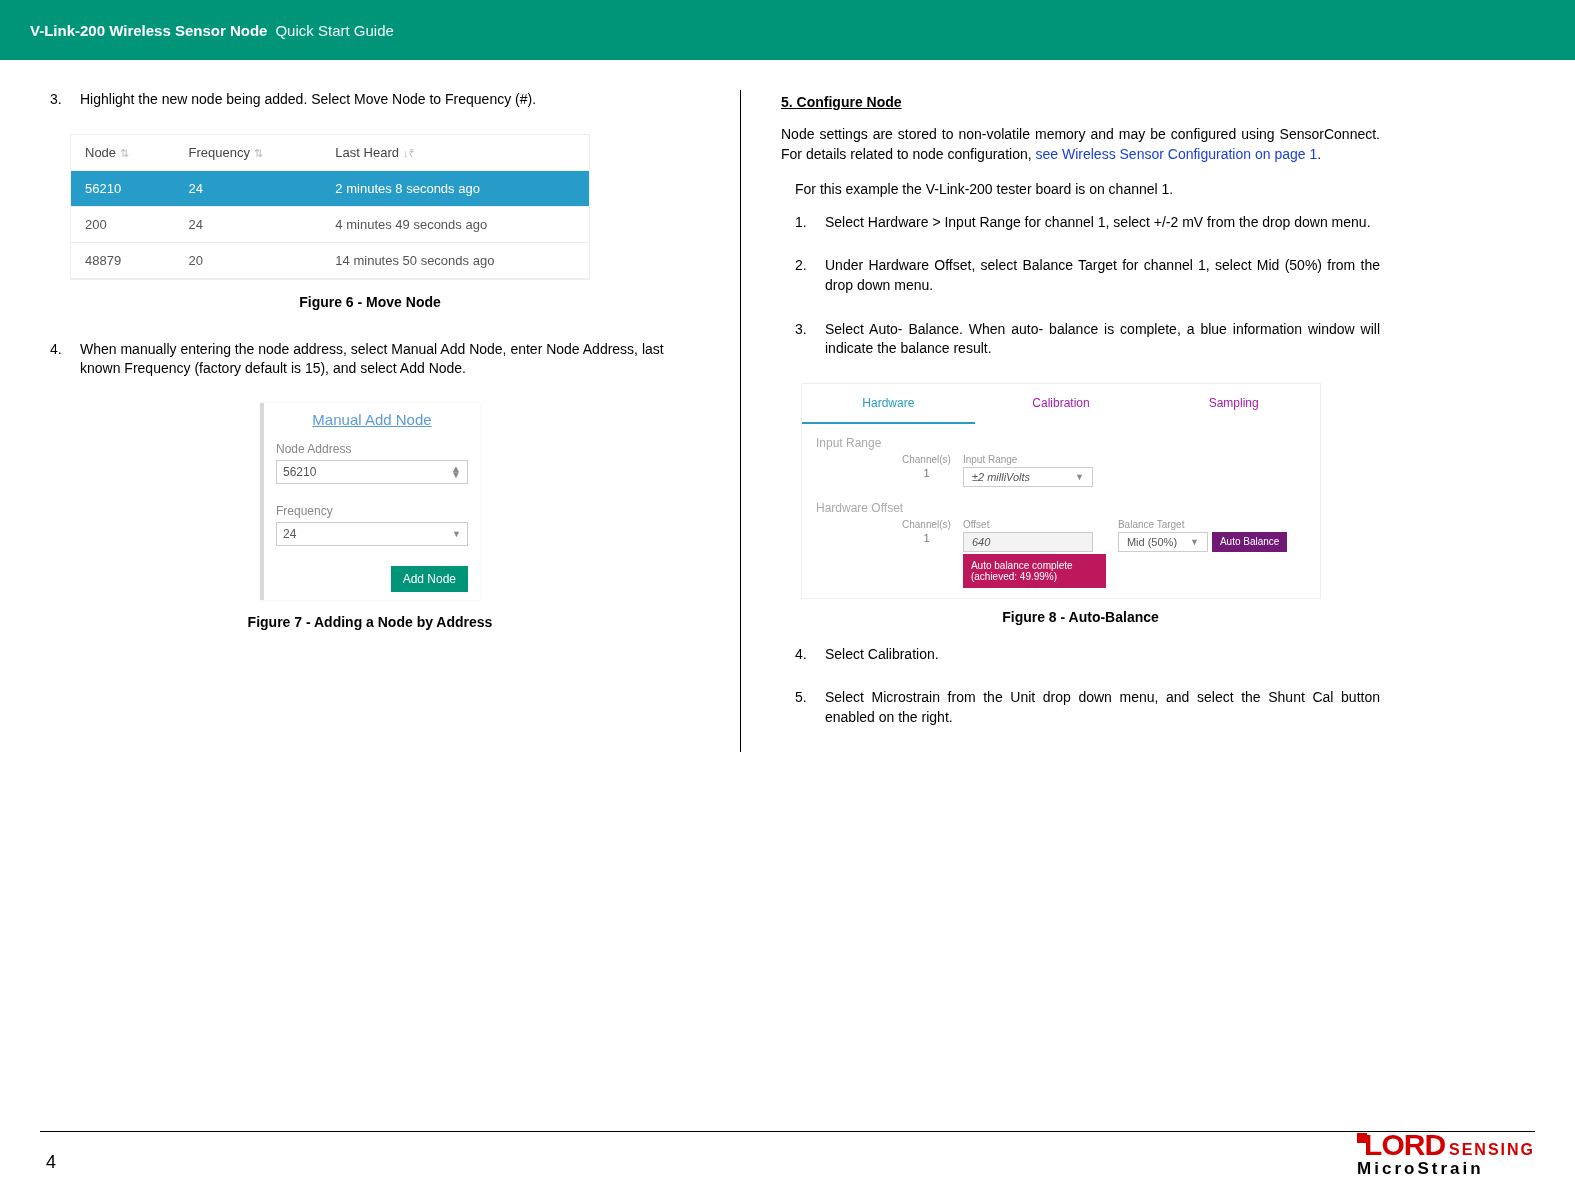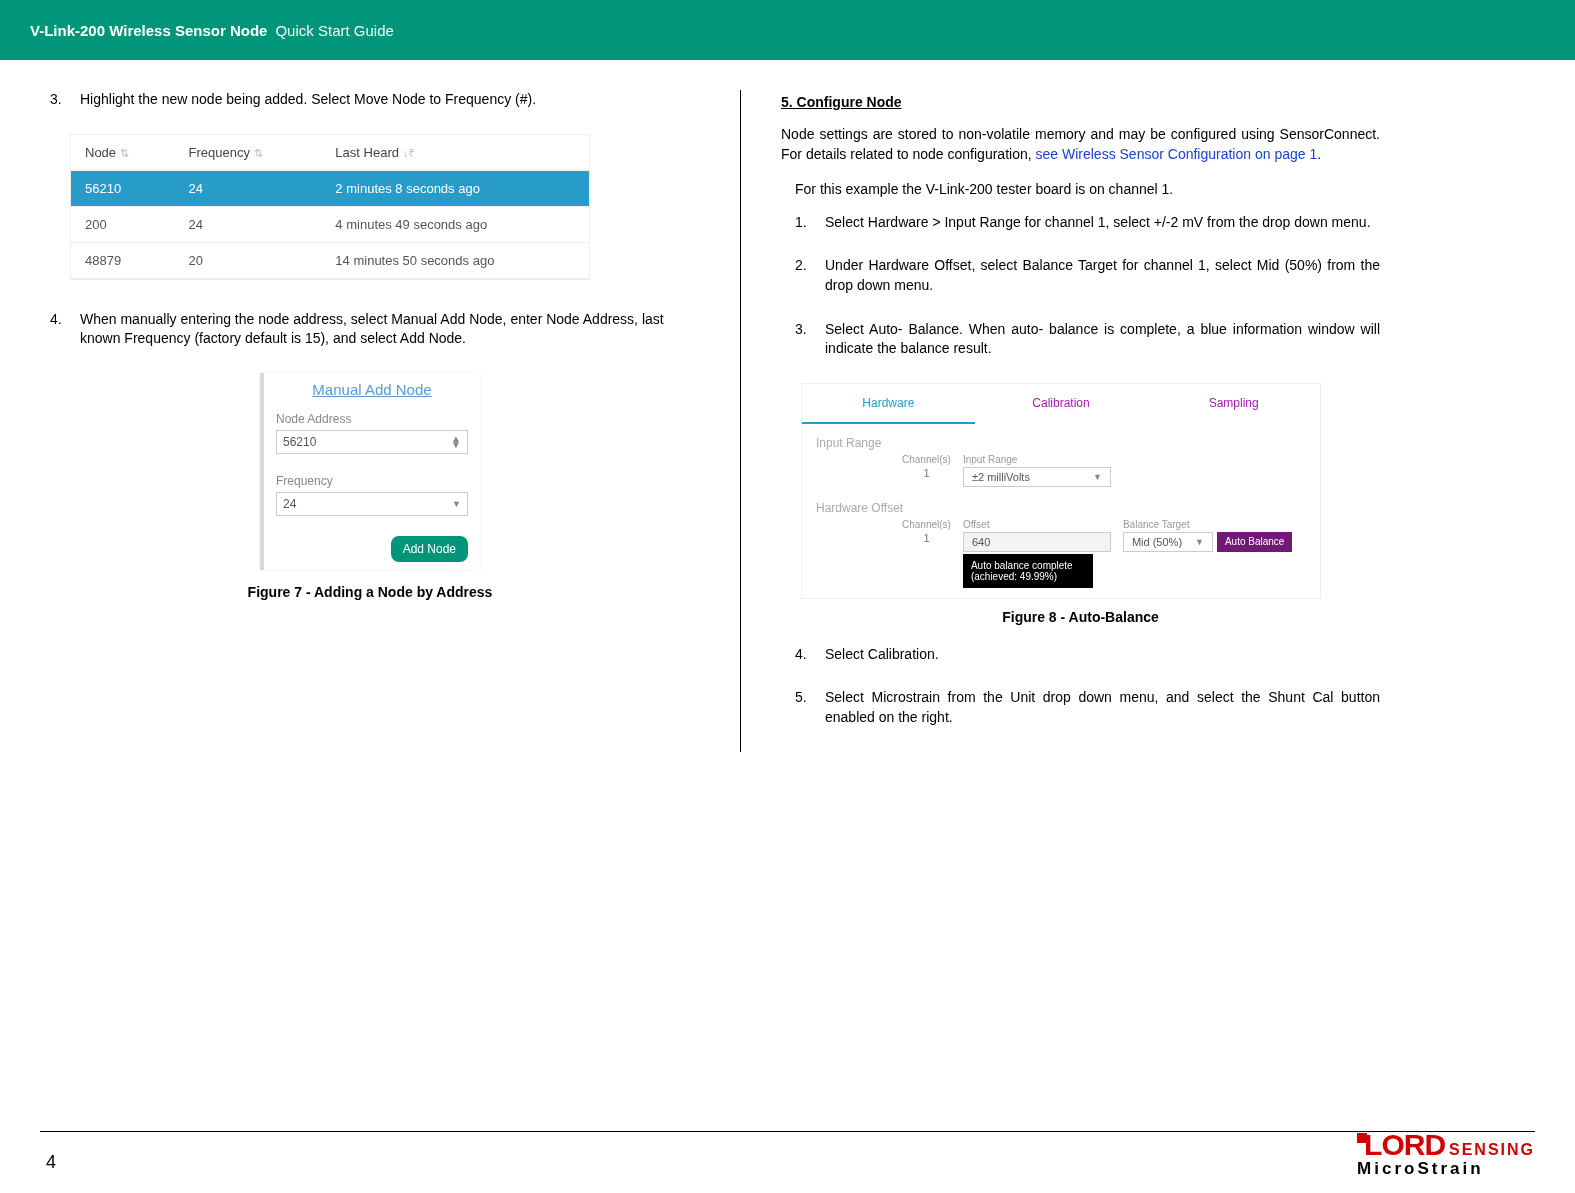--- a/index.html
+++ b/index.html
@@ -79,21 +79,21 @@
     font-size: 12px;
     padding: 4px 6px;
     margin-bottom: 20px;
     display: flex;
     justify-content: space-between;
     align-items: center;
     color: #555;
   }
   .stepper { color:#888; font-size:10px; line-height:6px; }
   .fig7-btn-row { text-align: right; }
-  .fig7-btn { background:#009578; color:#fff; font-size:12px; padding:6px 12px; display:inline-block;border-radius:8px; }
+  .fig7-btn { background:#009578; color:#fff; font-size:12px; padding:6px 12px; display:inline-block; }
 
   
   .sec-title { font-weight: bold; text-decoration: underline; margin-bottom: 14px; }
   .para { line-height: 1.45; margin-bottom: 14px; text-align: justify; }
   .link { color: #1a3fd6; }
   .indent { margin-left: 14px; }
 
   
   .fig8 {
     width: 520px;
@@ -105,26 +105,26 @@
     padding-bottom: 8px;
   }
   .fig8 .tabs { display:flex; }
   .fig8 .tab { flex:1; text-align:center; padding:12px 0; font-size:12px; color:#a21caf; }
   .fig8 .tab.active { color:#279cc8; border-bottom:2px solid #279cc8; }
   .fig8 .sec { padding: 6px 20px 2px 20px; }
   .fig8 .sec-head { color:#aaa; font-size:12px; margin:6px 0 4px -6px; }
   .fig8 .row { display:flex; gap:12px; align-items:flex-start; margin-left: 80px; }
   .fig8 .hdr { font-size:10px; color:#999; margin-bottom:2px; }
   .fig8 .box { border:1px solid #ccc; padding:3px 8px; font-size:11px; color:#555; display:flex; justify-content:space-between; align-items:center; }
-  .fig8 .wide { width:148px; }
+  .fig8 .wide { width:130px;font-style:italic; }
   .fig8 .med  { width:90px; }
   .fig8 .auto-btn { background:#701a75; color:#fff; padding:4px 8px; font-size:10px; white-space:nowrap; }
   .fig8 .toast {
-    background:#000000; color:#fff; font-size:10px; padding:6px 8px;
-    width:130px; margin-top:2px;
+    background:#be185d; color:#fff; font-size:10px; padding:6px 8px;
+    width:143px; margin-top:2px;
   }
   .caret { font-size:9px; color:#888; margin-left:6px; }
 
   
   .page-footer {
     position: absolute;
     bottom: 20px;
     left: 40px;
     right: 40px;
   }
@@ -183,20 +183,21 @@
             <td>4 minutes 49 seconds ago</td>
           </tr>
           <tr>
             <td>48879</td>
             <td>20</td>
             <td>14 minutes 50 seconds ago</td>
           </tr>
         </tbody>
       </table>
     </div>
+    <div class="fig-label">Figure 6 - Move Node</div>
 
     <ol class="steps" style="margin-top:30px;">
       <li>
         <span class="num">4.</span>
         <span>When manually entering the node address, select Manual Add Node, enter Node Address, last known Frequency (factory default is 15), and select Add Node.</span>
       </li>
     </ol>
 
     <div class="fig7">
       <div class="panel-title">Manual Add Node</div>

